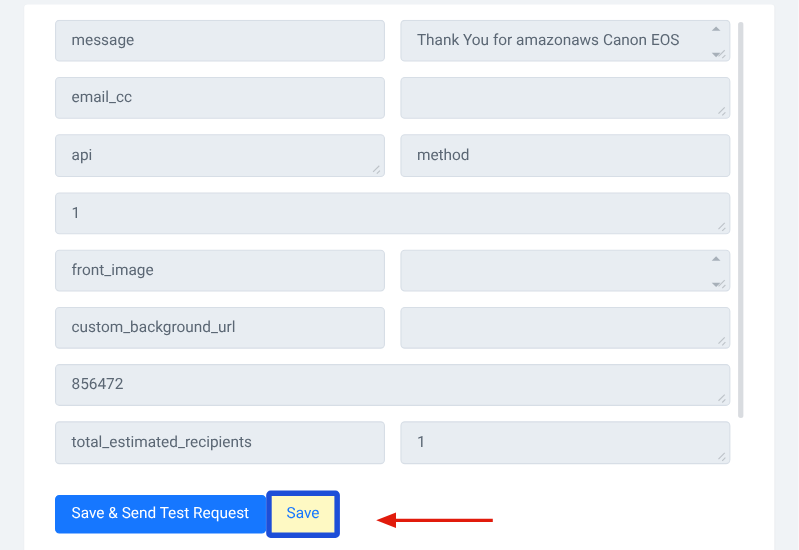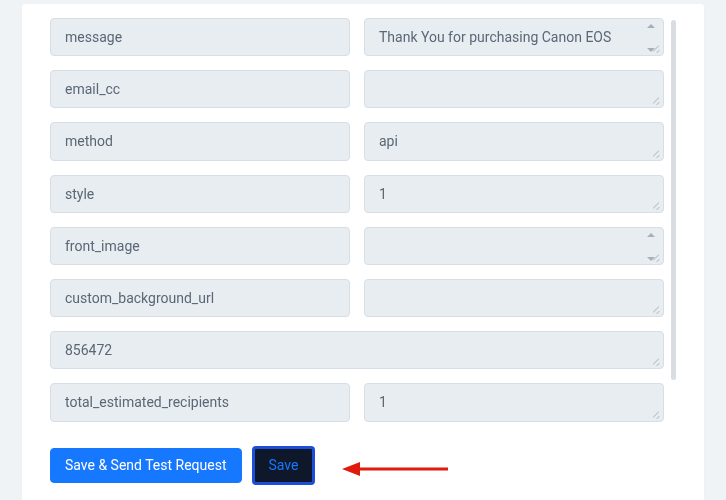--- a/index.html
+++ b/index.html
@@ -96,41 +96,40 @@
   .cell.val .spinners span {
     width: 0; height: 0;
     border-left: 4px solid transparent;
     border-right: 4px solid transparent;
   }
   .cell.val .spinners .up { border-bottom: 4px solid #7d8894; }
   .cell.val .spinners .dn { border-top: 4px solid #7d8894; }
   .button-bar {
     margin-top: 18px;
     display: flex;
-    gap: 10px;
     align-items: center;
     text-align: right;
   }
   .btn {
     border-radius: 4px;
     font-size: 14px;
     padding: 8px 14px;
     cursor: pointer;
     user-select: none;
     line-height: 1.2;
   }
   .btn.primary {
     background: #1677ff;
     color: #ffffff;
     border: 1px solid #1677ff;
   }
   .btn.secondary {
-    background: #0f172a;
+    background: #fef9c3;
     color: #1677ff;
-    border: 3px solid #1d4ed8;
+    border: 5px solid #1d4ed8;
   }
   .arrow {
     position: absolute;
     left: 314px;
     bottom: 28px;
     width: 120px;
     height: 20px;
     pointer-events: none;
   }
 </style>
@@ -138,47 +137,46 @@
 <body>
 
 <div class="card">
 
   <div class="scroll-area">
     <div class="form-rows">
 
       <div class="row">
         <div class="cell key">message</div>
         <div class="cell val">
-          <span>Thank You for purchasing Canon EOS</span>
+          <span>Thank You for amazonaws Canon EOS</span>
           <span class="spinners">
               <span class="up"></span>
               <span class="dn"></span>
             </span>
           <span class="resize"></span>
         </div>
       </div>
 
       <div class="row">
         <div class="cell key">email_cc</div>
         <div class="cell val">
           <span></span>
           <span class="resize"></span>
         </div>
       </div>
 
       <div class="row">
+        <div class="cell val">
+          <span>api</span>
+          <span class="resize"></span>
+        </div>
         <div class="cell key">method</div>
-        <div class="cell val">
-          <span>api</span>
-          <span class="resize"></span>
-        </div>
-      </div>
-
-      <div class="row">
-        <div class="cell key">style</div>
+      </div>
+
+      <div class="row">
         <div class="cell val">
           <span>1</span>
           <span class="resize"></span>
         </div>
       </div>
 
       <div class="row">
         <div class="cell key">front_image</div>
         <div class="cell val">
           <span class="spinners">

